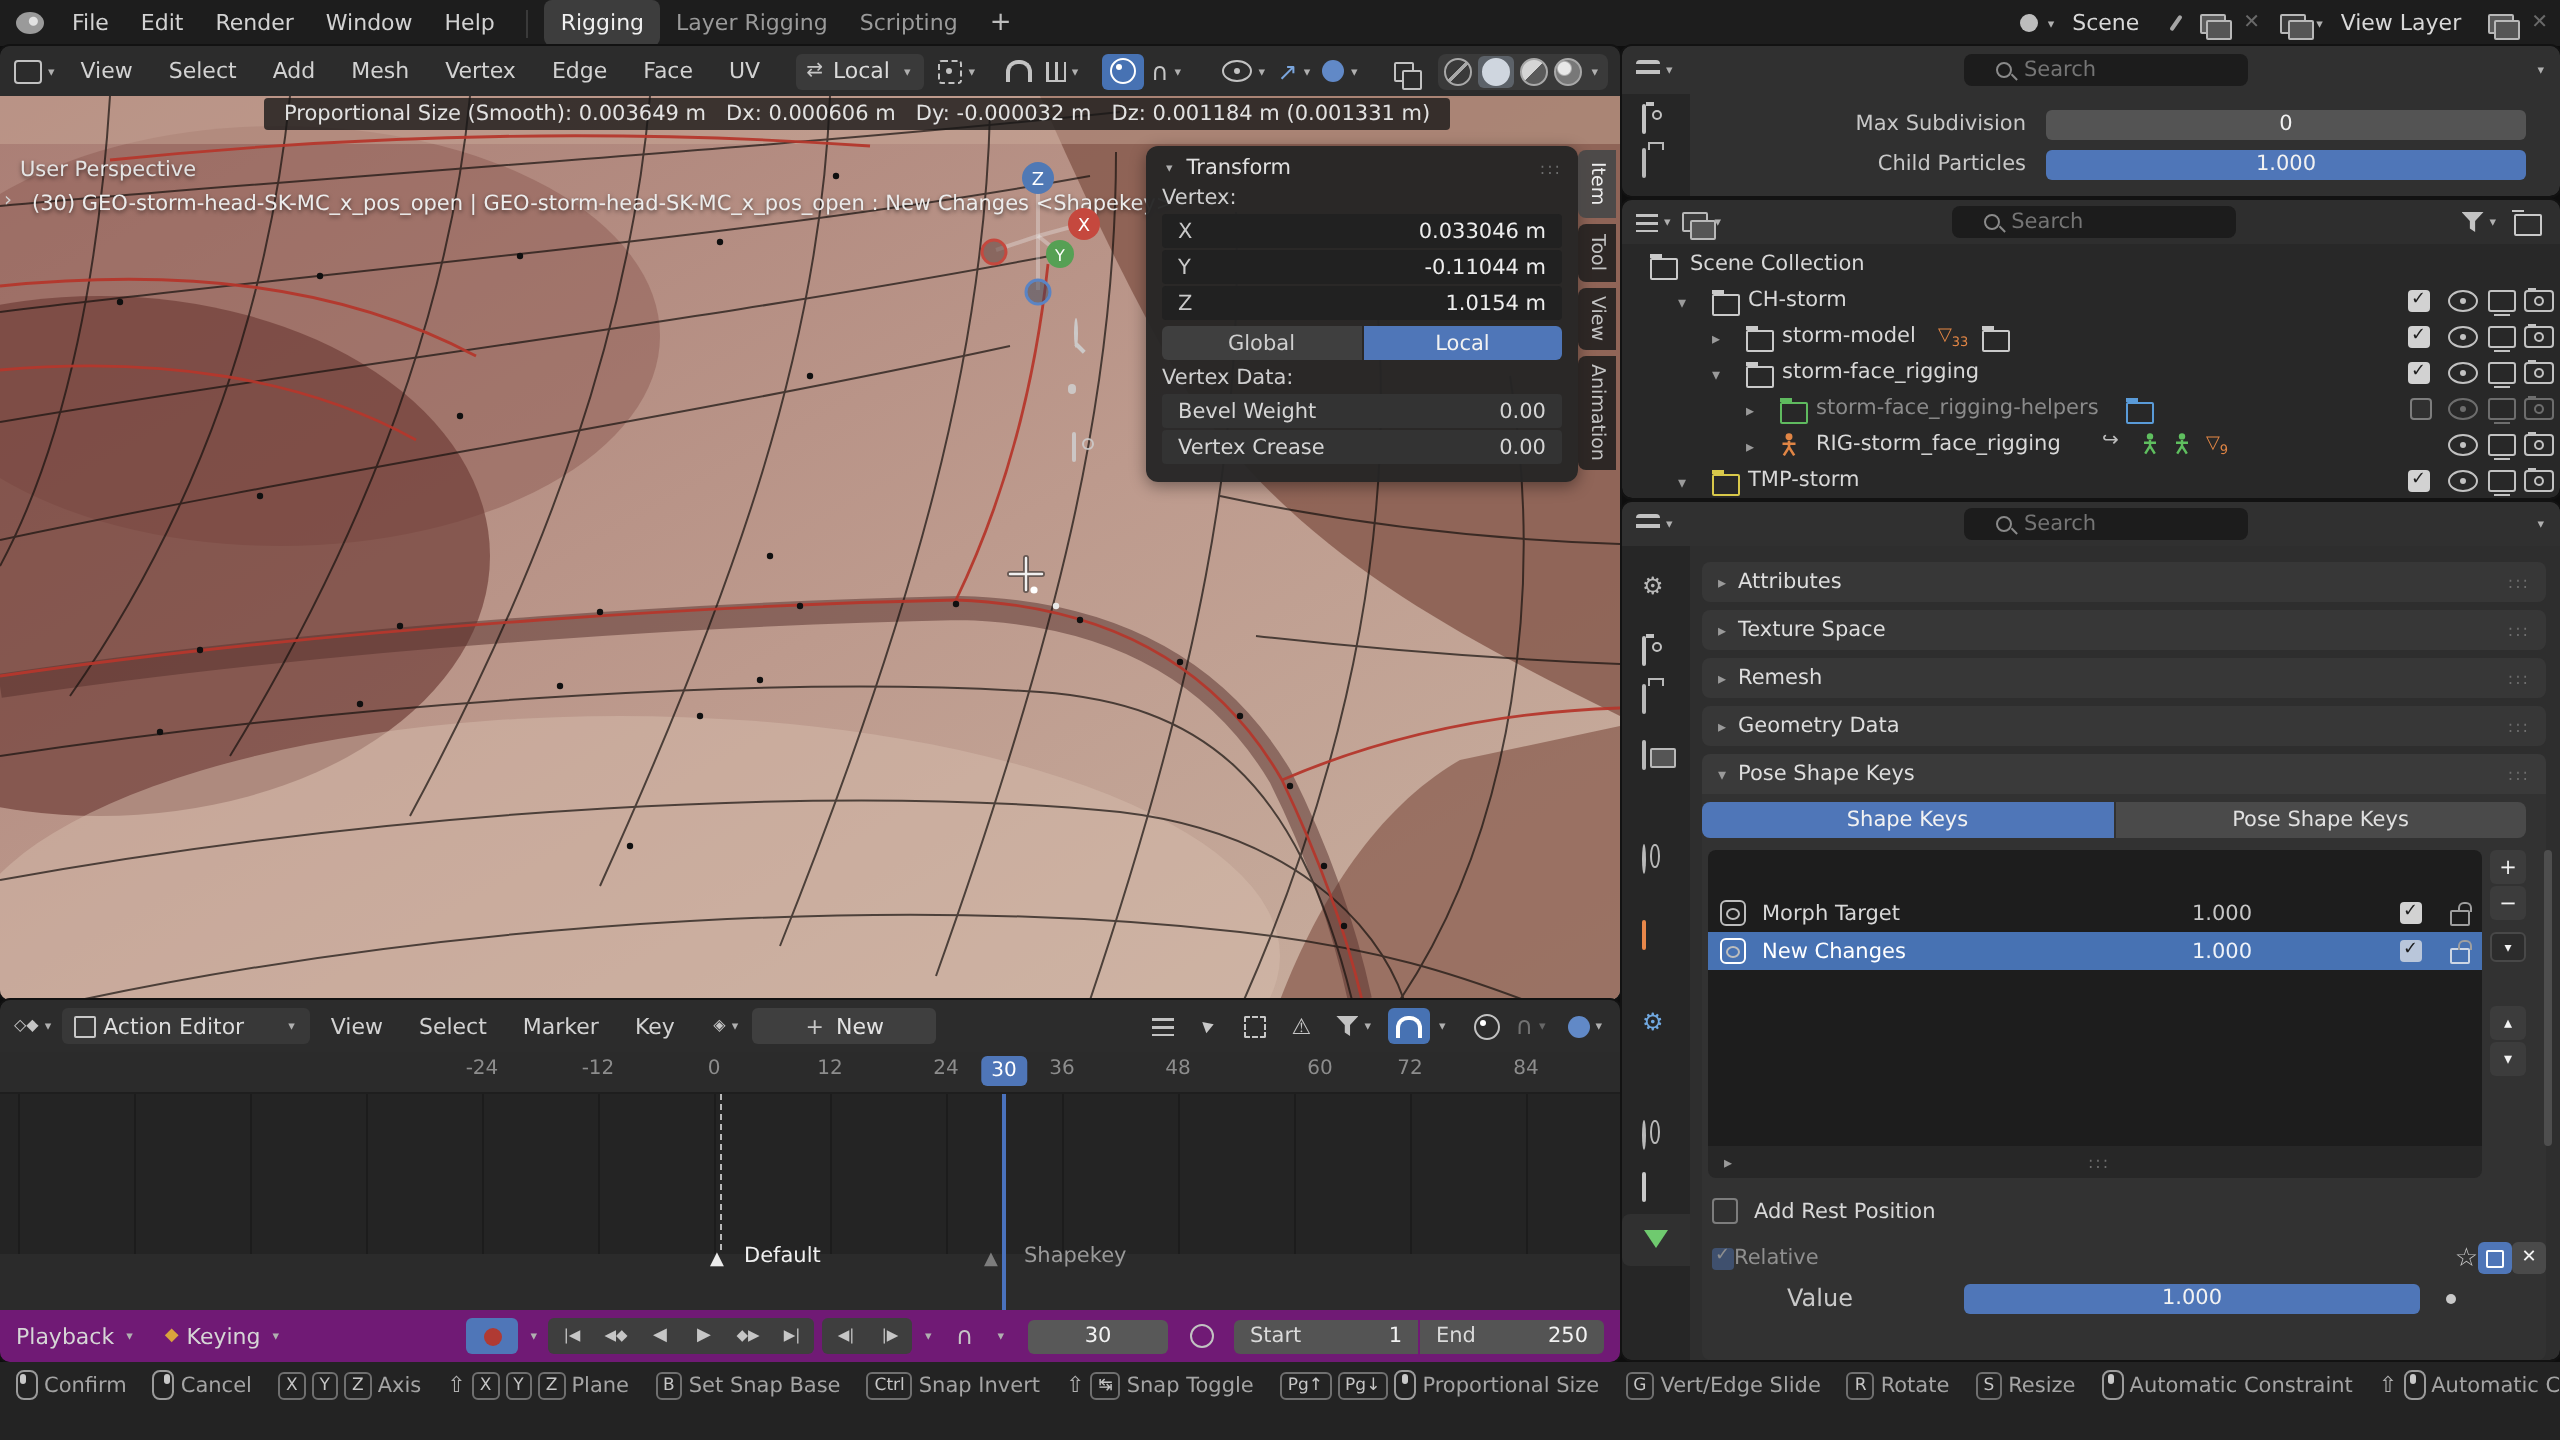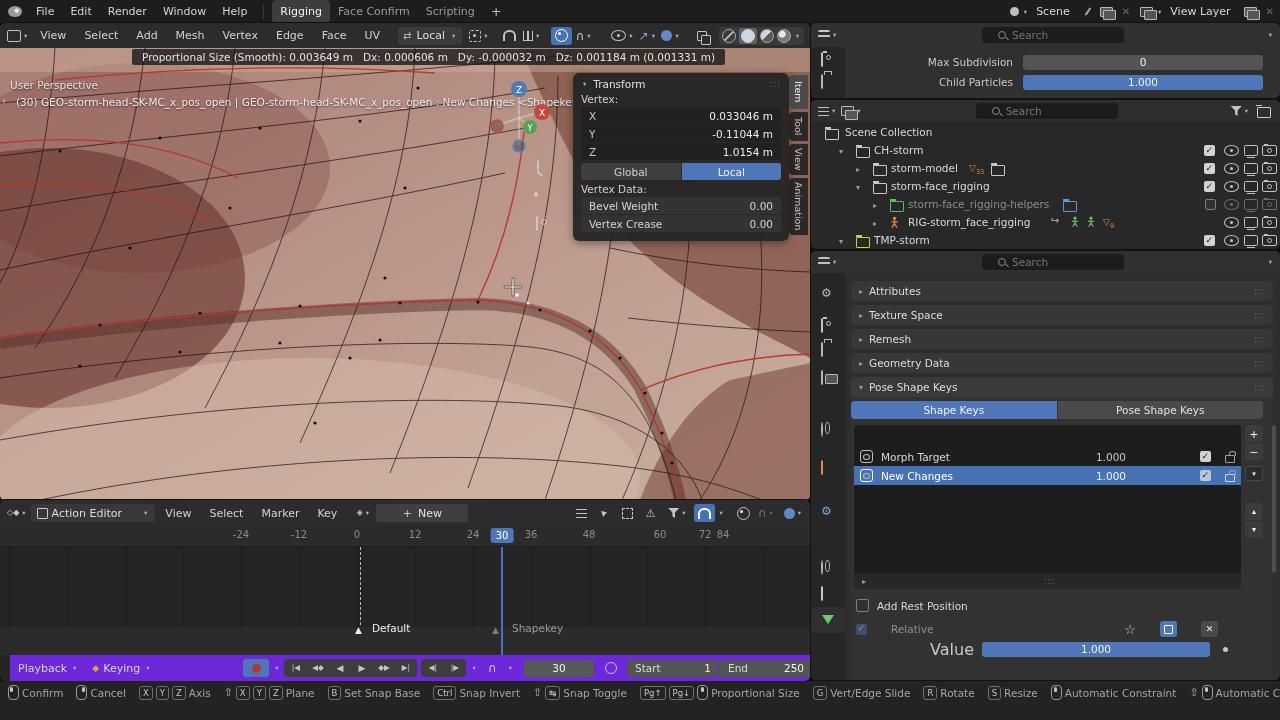--- a/index.html
+++ b/index.html
@@ -121,21 +121,21 @@
 
   <div class="abs r" style="left:0;top:0;width:1280px;height:23px;background:#1d1d1d;padding:0 6px;box-sizing:border-box">
     <span style="width:14px;height:11px;border-radius:50%;background:radial-gradient(circle at 62% 42%,#e2e2e2 0 2px,#9a9a9a 2.5px);margin:0 6px 0 2px"></span>
     <span class="menu">File</span>
     <span class="menu">Edit</span>
     <span class="menu">Render</span>
     <span class="menu">Window</span>
     <span class="menu">Help</span>
     <span style="width:1px;height:14px;background:#3a3a3a;margin:0 8px"></span>
     <span class="menu hl" style="color:#f0f0f0">Rigging</span>
-    <span class="menu" style="color:#9a9a9a">Face Confirm</span>
+    <span class="menu" style="color:#9a9a9a">Layer Rigging</span>
     <span class="menu" style="color:#9a9a9a">Scripting</span>
     <span class="menu" style="color:#bdbdbd;font-size:13px">+</span>
     <span style="flex:1"></span>
     <span class="r" style="gap:3px;margin-right:10px">
       <span class="ball" style="width:9px;height:9px;background:#bdbdbd"></span>
       <span class="chev">▾</span>
       <span style="color:#d8d8d8;padding:0 14px 0 4px">Scene</span>
       <span style="width:2px;height:9px;background:#a5a5a5;transform:rotate(35deg);border-radius:1px;position:relative;margin-right:8px"></span>
       <span class="imgs" style="background:#5a5a5a"></span>
       <span class="glyph dim" style="margin-left:6px">✕</span>
@@ -429,36 +429,36 @@
     <div class="abs" style="left:0;top:26px;width:810px;height:20px;background:#2b2b2b;border-bottom:1px solid #1e1e1e">
       <span class="tick" style="left:241px">-24</span>
       <span class="tick" style="left:299px">-12</span>
       <span class="tick" style="left:357px">0</span>
       <span class="tick" style="left:415px">12</span>
       <span class="tick" style="left:473px">24</span>
       <span class="tick" style="left:531px">36</span>
       <span class="tick" style="left:589px">48</span>
       <span class="tick" style="left:660px">60</span>
       <span class="tick" style="left:705px">72</span>
-      <span class="tick" style="left:723px">84</span>
+      <span class="tick" style="left:763px">84</span>
       <span class="abs" style="left:502px;top:2px;transform:translateX(-50%);background:#4f76b8;color:#fff;font-size:10px;border-radius:3px;padding:0 5px;height:15px;line-height:15px">30</span>
     </div>
 
     <div class="abs" style="left:0;top:47px;width:810px;height:108px;background:#242424;
                 background-image:repeating-linear-gradient(90deg,rgba(0,0,0,.22) 0 1px,transparent 1px 58px);background-position:9px 0">
       <div class="abs" style="left:0;bottom:0;width:810px;height:28px;background:#2b2b2b"></div>
       <div class="abs" style="left:360px;top:0;height:78px;border-left:1px dashed rgba(235,235,235,.75)"></div>
       <div class="abs" style="left:501px;top:0;width:2px;height:108px;background:#4a72bd"></div>
       <span class="abs" style="left:355px;top:78px;color:#ececec;font-size:9px">▲</span>
       <span class="abs" style="left:372px;top:75px;color:#f0f0f0;font-size:10.5px">Default</span>
       <span class="abs" style="left:492px;top:78px;color:#7d7d7d;font-size:9px">▲</span>
       <span class="abs" style="left:512px;top:75px;color:#9a9a9a;font-size:10.5px">Shapekey</span>
     </div>
 
-    <div class="abs r" style="left:10px;top:155px;width:810px;height:26px;background:#6d28d9;padding:0 8px;box-sizing:border-box;gap:4px">
+    <div class="abs r" style="left:0;top:155px;width:810px;height:26px;background:#701a75;padding:0 8px;box-sizing:border-box;gap:4px">
       <span class="r" style="gap:4px">
           <span style="color:#d6d6d6">Playback</span>
           <span class="chev">▾</span>
         </span>
       <span class="r" style="gap:4px;margin-left:10px">
         <span style="color:#d9a33c;font-size:9px">◆</span>
         <span style="color:#d6d6d6">Keying</span>
           <span class="chev">▾</span>
       </span>
       <span style="flex:1"></span>
@@ -747,31 +747,31 @@
       <div class="fld" style="height:15px;background:#2c2c2c;margin-top:6px;border:1px solid #484848;box-sizing:border-box;font-size:7px">▾</div>
       <div class="fld" style="height:17px;background:#3c3c3c;margin-top:22px;font-size:8px">▴</div>
       <div class="fld" style="height:17px;background:#3c3c3c;margin-top:1px;font-size:8px">▾</div>
     </div>
     <div class="abs" style="left:461px;top:174px;width:4px;height:148px;background:#4e4e4e;border-radius:2px"></div>
 
     <div class="abs r" style="left:45px;top:348px;gap:8px">
       <span class="cb off" style="width:11px;height:11px"></span>
       <span style="color:#d8d8d8;font-size:10.5px">Add Rest Position</span>
     </div>
-    <div class="abs r" style="left:45px;top:370px;width:362px;gap:24px">
+    <div class="abs r" style="left:45px;top:370px;width:417px;gap:0">
       <span class="cb blue dim"></span>
       <span style="color:#8f8f8f;font-size:10.5px;flex:1">Relative</span>
       <span class="glyph" style="font-size:13px">☆</span>
       <span class="fld blue" style="width:17px;height:16px">
           <span class="boxsel" style="border-color:#fff;border-style:solid;width:7px;height:7px"></span>
         </span>
       <span class="fld" style="width:17px;height:16px;background:#4a4a4a;font-size:9px">✕</span>
     </div>
     <div class="abs r" style="left:35px;top:390px;width:430px;height:16px">
-      <span style="flex:none;width:128px;text-align:right;color:#c8c8c8;font-size:16px">Value</span>
+      <span style="flex:none;width:128px;text-align:center;color:#c8c8c8;font-size:12px">Value</span>
       <span class="fld blue" style="margin-left:8px;width:228px">1.000</span>
       <span class="adot" style="margin-left:13px"></span>
     </div>
   </div>
 
   <div class="abs r" style="left:0;top:681px;width:1280px;height:39px;background:#232323;padding:2px 8px 18px;box-sizing:border-box;gap:13px;overflow:hidden;white-space:nowrap">
     <span class="sitem">
         <span class="mouse l">
           <i></i>
         </span>

